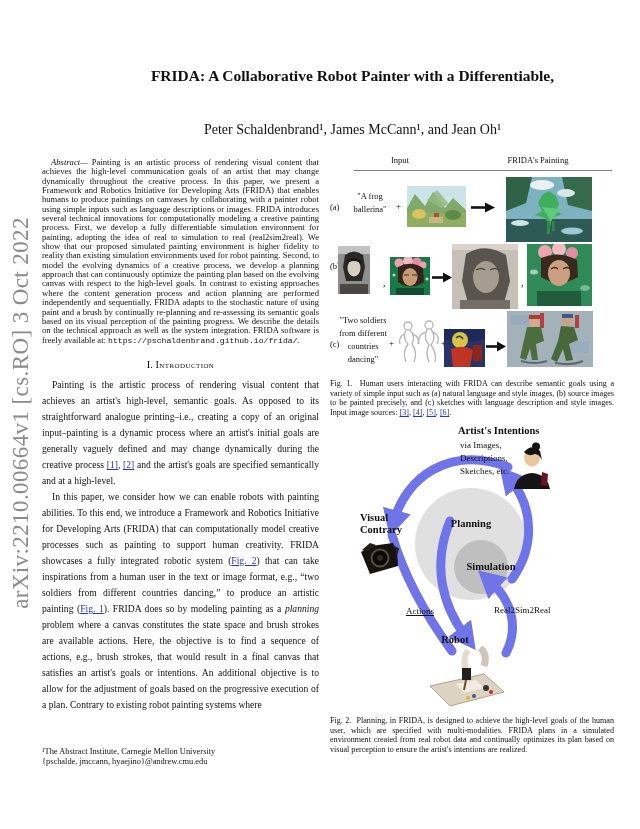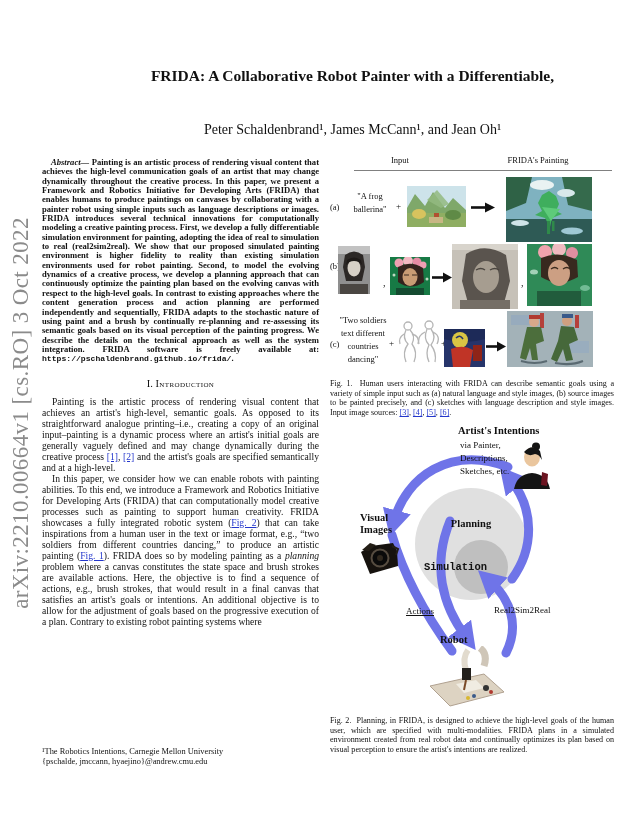--- a/index.html
+++ b/index.html
@@ -13,26 +13,26 @@
     position:absolute; left:21px; top:413px;
     transform:translate(-50%,-50%) rotate(-90deg);
     font-size:23px; color:#8b8b8b; white-space:nowrap; letter-spacing:.4px;
   }
   .title {
     position:absolute; left:65px; top:66px; width:575px; text-align:center;
     font-weight:bold; font-size:15.5px; line-height:20px;
   }
   .authors { position:absolute; left:65px; top:122px; width:575px; text-align:center; font-size:14px; }
   .col-left { position:absolute; left:42px; top:158px; width:277px; }
-  .abstract { font-size:8.6px; font-weight:bold; line-height:9.35px; text-align:justify; text-indent:9px; }
+  .abstract { font-size:8.6px; font-weight:normal; line-height:9.35px; text-align:justify; text-indent:9px; }
   .abs-lead { font-style:italic; }
   .mono { font-family:"Liberation Mono","DejaVu Sans Mono",monospace; font-size:8.1px; }
   .section-heading { text-align:center; font-size:10.5px; font-weight:normal; margin:14px 0 7px 0; }
   .sc { font-variant:small-caps; letter-spacing:.4px; }
-  .bpara { font-size:9.6px; line-height:11px; text-align:justify; text-indent:10px; }
+  .bpara { font-size:9.6px; line-height:16px; text-align:justify; text-indent:10px; }
   .link { color:#2336cc; text-decoration:underline; text-underline-offset:1px; }
   .italic { font-style:italic; }
   .footnote { position:absolute; left:0; top:589px; width:277px; font-size:8.4px; line-height:10px; }
   .fig1 { position:absolute; left:330px; top:155px; width:284px; height:224px; font-size:8.5px; }
   .fig1 .hdr { position:absolute; top:0; }
   .rule { position:absolute; left:24px; top:15px; width:258px; border-top:1px solid #808080; }
   .rowlabel { font-size:8.5px; }
   .figtext { text-align:center; line-height:13px; }
   .plus { font-size:9px; }
   .comma { font-size:10px; }
@@ -60,21 +60,21 @@
 
   <div class="col-left">
     <p class="abstract"><span class="abs-lead">Abstract— </span><span>Painting is an artistic process of rendering visual content that achieves the high-level communication goals of an artist that may change dynamically throughout the creative process. In this paper, we present a Framework and Robotics Initiative for Developing Arts (FRIDA) that enables humans to produce paintings on canvases by collaborating with a painter robot using simple inputs such as language descriptions or images. FRIDA introduces several technical innovations for computationally modeling a creative painting process. First, we develop a fully differentiable simulation environment for painting, adopting the idea of real to simulation to real (real2sim2real). We show that our proposed simulated painting environment is higher fidelity to reality than existing simulation environments used for robot painting. Second, to model the evolving dynamics of a creative process, we develop a planning approach that can continuously optimize the painting plan based on the evolving canvas with respect to the high-level goals. In contrast to existing approaches where the content generation process and action planning are performed independently and sequentially, FRIDA adapts to the stochastic nature of using paint and a brush by continually re-planning and re-assessing its semantic goals based on its visual perception of the painting progress. We describe the details on the technical approach as well as the system integration. FRIDA software is freely available at: </span><span class="mono">https://pschaldenbrand.github.io/frida/</span><span>.</span></p>
 
     <h2 class="section-heading"><span>I.</span> <span class="sc">Introduction</span></h2>
 
     <p class="bpara"><span>Painting is the artistic process of rendering visual content that achieves an artist's high-level, semantic goals. As opposed to its straightforward analogue printing–i.e., creating a copy of an original input–painting is a dynamic process where an artist's initial goals are generally vaguely defined and may change dynamically during the creative process </span><span class="link">[1]</span><span>, </span><span class="link">[2]</span><span> and the artist's goals are specified semantically and at a high-level.</span></p>
     <p class="bpara"><span>In this paper, we consider how we can enable robots with painting abilities. To this end, we introduce a Framework and Robotics Initiative for Developing Arts (FRIDA) that can computationally model creative processes such as painting to support human creativity. FRIDA showcases a fully integrated robotic system (</span><span class="link">Fig. 2</span><span>) that can take inspirations from a human user in the text or image format, e.g., “two soldiers from different countries dancing,” to produce an artistic painting (</span><span class="link">Fig. 1</span><span>). FRIDA does so by modeling painting as a </span><span class="italic">planning</span><span> problem where a canvas constitutes the state space and brush strokes are available actions. Here, the objective is to find a sequence of actions, e.g., brush strokes, that would result in a final canvas that satisfies an artist's goals or intentions. An additional objective is to allow for the adjustment of goals based on the progressive execution of a plan. Contrary to existing robot painting systems where</span></p>
 
     <div class="footnote">
-      <div>¹The Robotics Intentions, Carnegie Mellon University</div>
+      <div>¹The Abstract Institute, Carnegie Mellon University</div>
       <div>{pschalde, jmccann, hyaejino}@andrew.cmu.edu</div>
     </div>
   </div>
 
   <div class="fig1">
     <div class="hdr ab" style="left:40px; top:0; width:60px; text-align:center;">Input</div>
     <div class="hdr ab" style="left:170px; top:0; width:76px; text-align:center;">FRIDA's Painting</div>
     <div class="rule"></div>
 
     <div class="ab rowlabel" style="left:0; top:47px;">(a)</div>
@@ -157,21 +157,21 @@
       <ellipse cx="58" cy="44" rx="5" ry="3" fill="#8fd0ae" opacity=".7"></ellipse>
       <path d="M14,14 q18,-8 36,2 l1,17 q-19,11 -37,0z" fill="#38291f"></path>
       <ellipse cx="32" cy="29" rx="11" ry="13" fill="#cc9f83"></ellipse>
       <path d="M24,25 q4,-3 7,0 M36,25 q4,-3 7,0" stroke="#3a2a1e" stroke-width="1.3" fill="none"></path>
       <rect x="10" y="47" width="44" height="15" fill="#215c3c"></rect>
     </svg>
 
     <div class="ab rowlabel" style="left:0; top:184px;">(c)</div>
     <div class="ab figtext" style="left:2px; top:159px; width:62px;">
       <div>"Two soldiers</div>
-      <div>text different</div>
+      <div>from different</div>
       <div>countries</div>
       <div>dancing"</div>
     </div>
     <div class="ab plus" style="left:59px; top:183px;">+</div>
     <svg class="ab" style="left:66px; top:163px;" width="45" height="48" viewBox="0 0 45 48">
       <rect width="45" height="48" fill="#ffffff"></rect>
       <g stroke="#b5b5b5" fill="none" stroke-width="1.3">
         <circle cx="12" cy="8" r="4"></circle>
         <path d="M10,12 q-4,8 2,14 q-6,8 -2,18"></path>
         <path d="M14,12 q6,6 2,14 q6,8 2,18"></path>
@@ -226,51 +226,51 @@
         <path d="M176,42 C118,20 74,52 62,96" marker-end="url(#ah)"></path>
         <path d="M180,154 C202,124 203,84 178,54" marker-end="url(#ah)"></path>
         <path d="M118,96 C100,140 110,180 134,212" marker-end="url(#ah)"></path>
         <path d="M174,228 C188,200 178,174 158,156" marker-end="url(#ah)"></path>
         <path d="M60,110 C74,158 98,196 120,226"></path>
       </g>
     </svg>
 
     <div class="ab boldlbl" style="left:126px; top:0;">Artist's Intentions</div>
     <div class="ab sublbl" style="left:128px; top:14px;">
-      <div>via Painter,</div>
+      <div>via Images,</div>
       <div>Descriptions,</div>
       <div>Sketches, etc.</div>
     </div>
     <svg class="ab" style="left:180px; top:17px;" width="40" height="47" viewBox="0 0 40 47">
       <circle cx="24" cy="4.5" r="4" fill="#141414"></circle>
       <ellipse cx="20" cy="15" rx="8" ry="9.5" fill="#eac69e"></ellipse>
       <path d="M12,10 q8,-9 16,-1 l2,9 q-3,-6 -7,-6 q-7,3 -11,-2z" fill="#141414"></path>
       <path d="M2,47 q3,-15 18,-16 q15,1 18,16z" fill="#141414"></path>
       <path d="M30,30 l6,2 -1,12 -6,-1z" fill="#6b1320"></path>
     </svg>
 
     <div class="ab boldlbl" style="left:94px; top:93px; width:90px; text-align:center;">Planning</div>
-    <div class="ab boldlbl" style="left:92px; top:136px; width:90px; font-family:Liberation Mono, monospace;">Simulation</div>
+    <div class="ab boldlbl" style="left:114px; top:136px; width:90px; text-align:center;">Simulation</div>
 
     <div class="ab boldlbl" style="left:28px; top:87px;">
       <div>Visual</div>
-      <div>Images</div>
+      <div>Contrary</div>
     </div>
     <svg class="ab" style="left:26px; top:115px;" width="42" height="36" viewBox="0 0 42 36">
       <path d="M3,12 l10,-6 22,-3 4,8 1,15 -28,8z" fill="#16120e"></path>
       <circle cx="22" cy="18" r="8.5" fill="#0a0a0a" stroke="#564c40" stroke-width="2"></circle>
       <circle cx="22" cy="18" r="3" fill="#30281e"></circle>
       <path d="M4,10 l8,-7 6,2 -7,6z" fill="#241e16"></path>
       <path d="M34,6 l6,3 -2,6" stroke="#241e16" stroke-width="2" fill="none"></path>
     </svg>
 
     <div class="ab smalllbl" style="left:74px; top:181px;text-decoration:underline;">Actions</div>
     <div class="ab smalllbl" style="left:162px; top:180px;">Real2Sim2Real</div>
 
-    <div class="ab boldlbl" style="left:108px; top:209px; width:60px; text-align:left;">Robot</div>
+    <div class="ab boldlbl" style="left:93px; top:209px; width:60px; text-align:center;">Robot</div>
     <svg class="ab" style="left:96px; top:221px;" width="78" height="64" viewBox="0 0 78 64">
       <polygon points="2,40 56,28 76,46 22,60" fill="#ddd3c2" stroke="#b0a190" stroke-width="1"></polygon>
       <polygon points="28,38 48,34 56,42 36,47" fill="#f0ece2"></polygon>
       <circle cx="58" cy="42" r="3" fill="#333333"></circle>
       <circle cx="63" cy="46" r="2" fill="#b03a30"></circle>
       <circle cx="46" cy="50" r="2" fill="#3a5a8a"></circle>
       <circle cx="40" cy="52" r="2" fill="#d8b830"></circle>
       <path d="M52,2 q8,6 4,18" stroke="#cfc6b8" stroke-width="7" fill="none"></path>
       <path d="M40,4 q-6,8 -2,20" stroke="#e2dbce" stroke-width="6" fill="none"></path>
       <rect x="34" y="22" width="9" height="12" fill="#23201c"></rect>

